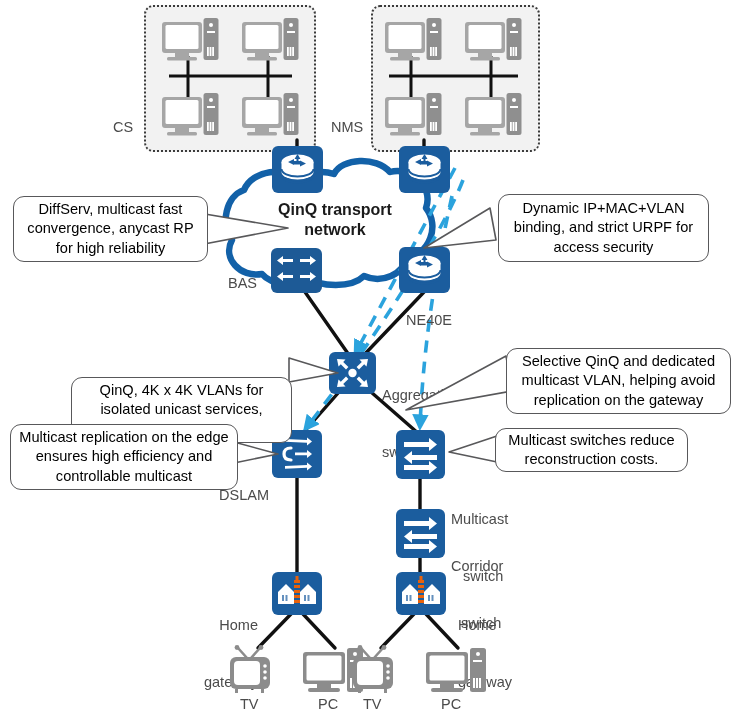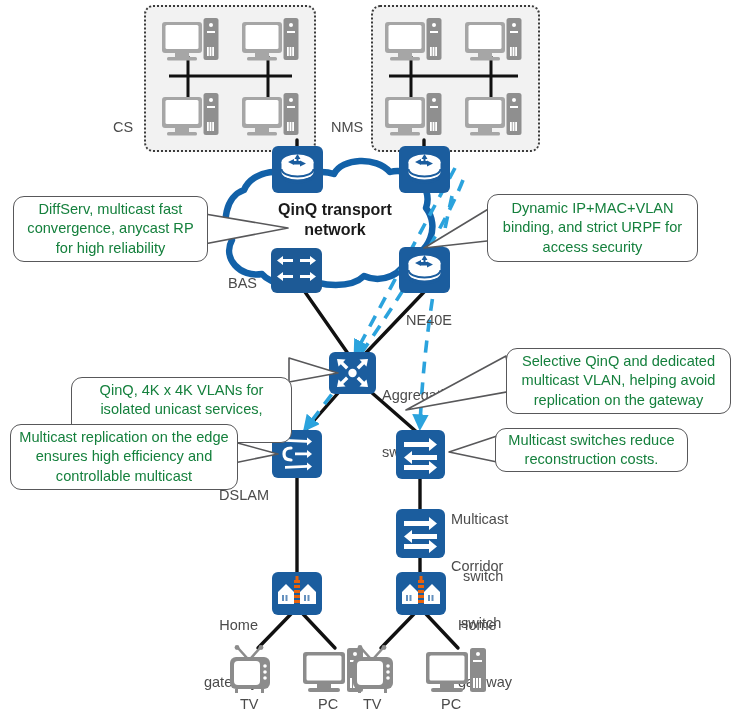--- a/index.html
+++ b/index.html
@@ -15,21 +15,21 @@
   
   .node{position:absolute;background:#1b5d9e;border-radius:6px;}
   .node.bas{background:#1d5a96;}
 
   
   .lbl{position:absolute;font-size:14.5px;line-height:17px;color:#4b4b4b;white-space:pre;}
   .cloudlbl{position:absolute;font-size:16px;font-weight:bold;color:#1a1a1a;text-align:center;line-height:20px;}
 
   
   .callout{position:absolute;background:#ffffff;border:1.6px solid #58585a;border-radius:11px;
-           font-size:14.6px;line-height:19.5px;color:#15803d;text-align:center;
+           font-size:14.6px;line-height:19.5px;color:#000000;text-align:center;
            display:flex;align-items:center;justify-content:center;padding:4px 8px;box-sizing:border-box;z-index:6;}
 
   
   .iconsvg{position:absolute;left:0;top:0;}
 </style>
 </head>
 <body>
 
 <div id="stage">
 
@@ -382,21 +382,21 @@
       <path d="M 234,442 L 278,454 L 234,463 Z"></path>
 
       <path d="M 497,436 L 449,452 L 497,462 Z"></path>
     </g>
   </svg>
 
   <div class="callout" style="left:13px;top:196px;width:195px;height:66px;">
     <span>DiffServ, multicast fast convergence, anycast RP for high reliability</span>
   </div>
 
-  <div class="callout" style="left:487px;top:194px;width:211px;height:68px;">
+  <div class="callout" style="left:498px;top:194px;width:211px;height:68px;">
     <span>Dynamic IP+MAC+VLAN binding, and strict URPF for access security</span>
   </div>
 
   <div class="callout" style="left:71px;top:337px;width:221px;height:66px;margin-top:40px;">
     <span>QinQ, 4K x 4K VLANs for isolated unicast services, secure access</span>
   </div>
 
   <div class="callout" style="left:506px;top:348px;width:225px;height:66px;">
     <span>Selective QinQ and dedicated multicast VLAN, helping avoid replication on the gateway</span>
   </div>

